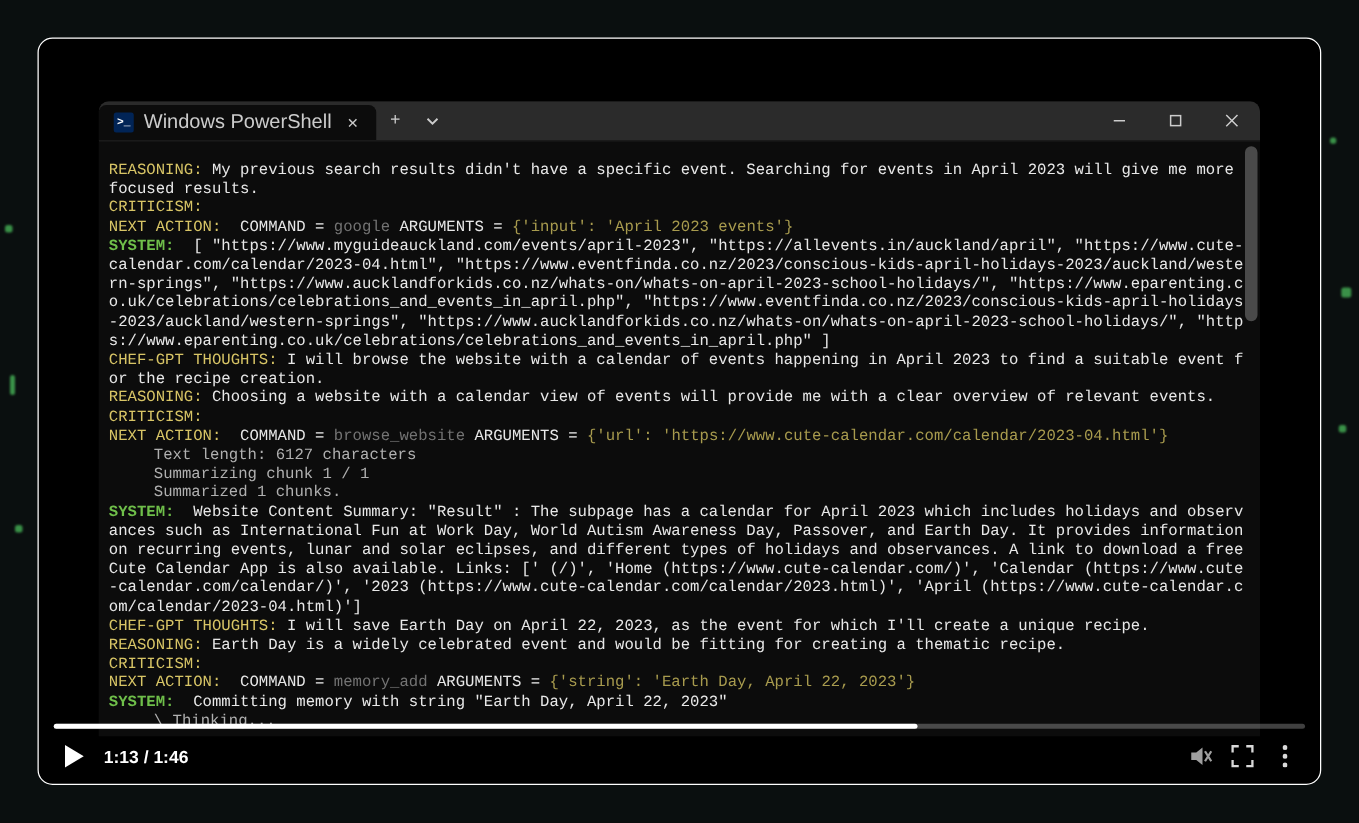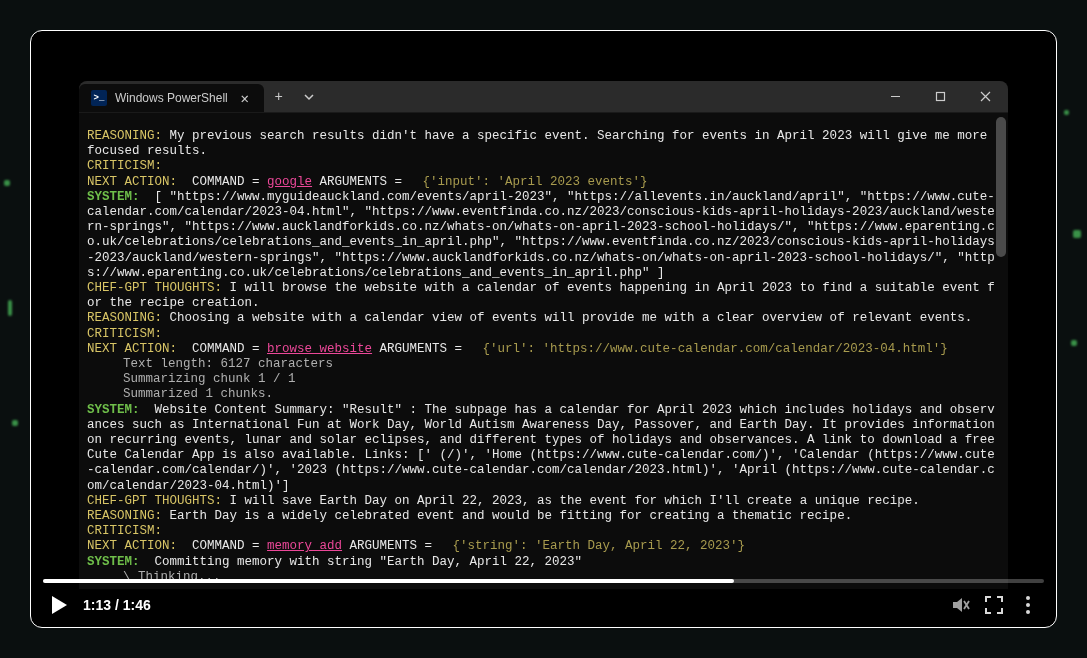--- a/index.html
+++ b/index.html
@@ -63,21 +63,21 @@
   border-radius: 2px;
   display: flex;
   align-items: center;
   justify-content: center;
   color: #fff;
   font-size: 9px;
   font-weight: bold;
 }
 .tab-title {
   color: #ccc;
-  font-size: 12px;
+  font-size: 16px;
   font-family: 'Segoe UI', sans-serif;
 }
 .tab-close {
   color: #ccc;
   font-size: 14px;
   width: 18px; height: 18px;
   display: flex;
   align-items: center;
   justify-content: center;
   border-radius: 3px;
@@ -107,22 +107,22 @@
   padding: 16px 8px;
   font-size: 12.5px;
   line-height: 15.2px;
   color: #ccc;
   overflow: hidden;
   white-space: pre-wrap;
   word-break: break-all;
 }
 .c-yellow { color: #d8c566; }
 .c-green  { color: #6fbf4a; font-weight: bold; }
-.c-blue   { color: #ec4899; text-decoration: underline; }
-.c-olive  { color: #a89b4e; margin-left: 13px; }
+.c-blue   { color: #737373; }
+.c-olive  { color: #a89b4e; }
 .c-white  { color: #e8e8e8; }
 .c-grey   { color: #b0b0b0; margin-left: 36px; }
 .scrollbar {
   position: absolute;
   right: 2px; top: 36px;
   width: 10px; height: 140px;
   background: #4a4a4a;
   border-radius: 5px;
 }
 .video-controls {

